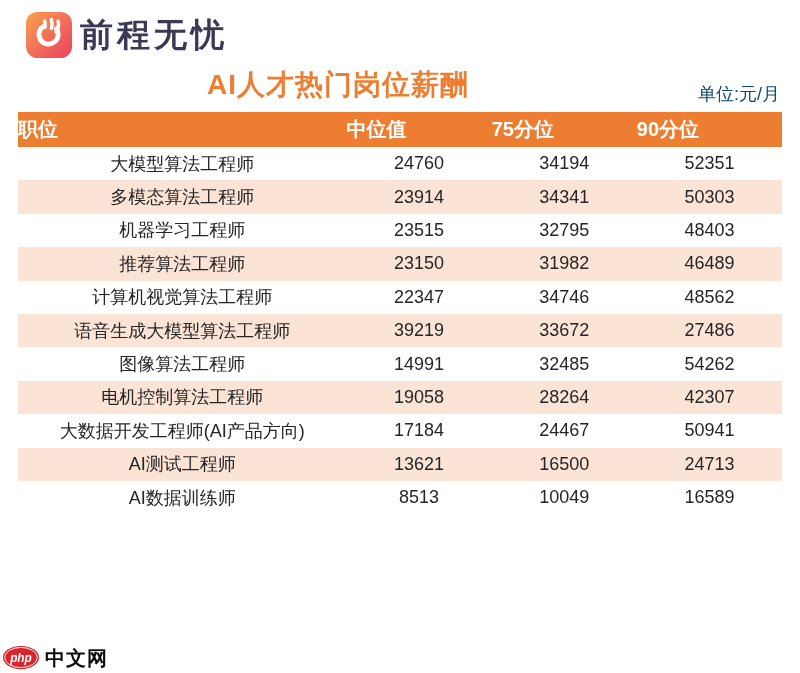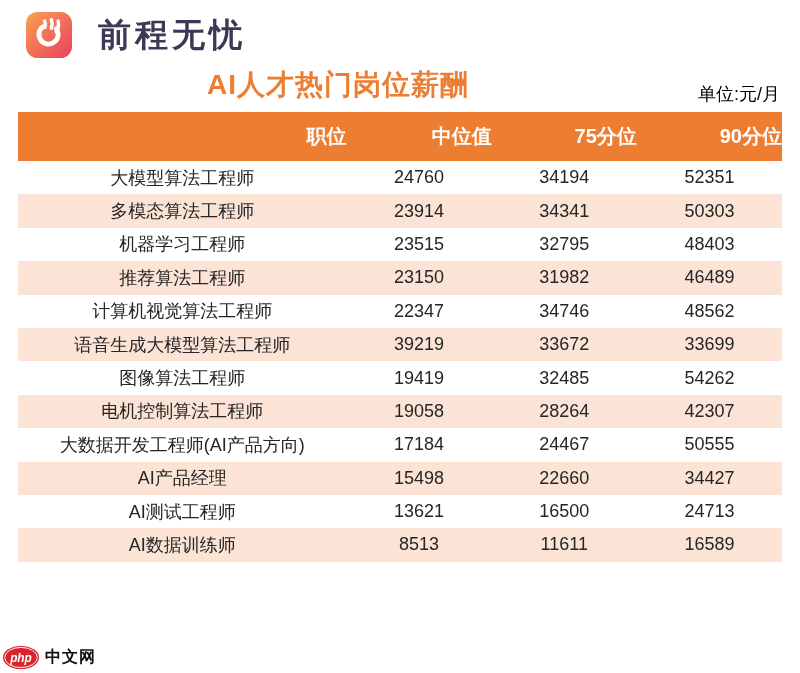--- a/index.html
+++ b/index.html
@@ -1,43 +1,43 @@
 <!DOCTYPE html>
 <html><head>
 <meta charset="utf-8">
 <style>
   * { margin:0; padding:0; box-sizing:border-box; }
   html,body { width:800px; height:673px; background:#ffffff;
     font-family:"Liberation Sans","DejaVu Sans",sans-serif; }
   .page { position:relative; width:800px; height:673px; background:#fff; overflow:hidden; }
 
   
-  .brand { position:absolute; left:26px; top:12px; display:flex; align-items:center; gap:26px; }
+  .brand { position:absolute; left:26px; top:12px; display:flex; align-items:center; gap:8px; }
   .brand-icon { width:46px; height:46px; display:block; }
   .brand-name { font-size:33px; font-weight:bold; color:#3B3A56; letter-spacing:4px; line-height:46px; }
 
   
   .title { position:absolute; top:66px; left:0; width:676px; text-align:center;
     font-size:28px; font-weight:bold; color:#ED7D31; letter-spacing:1px; }
-  .unit { position:absolute; top:82px; right:20px; font-size:18px; color:#000000; }
+  .unit { position:absolute; top:82px; right:20px; font-size:18px; color:#0c4a6e; }
 
   
   .salary-table { position:absolute; left:18px; top:112px; width:764px;
     border-collapse:collapse; table-layout:fixed; }
   .salary-table th { background:#ED7D31; color:#ffffff; font-size:20px; font-weight:bold;
-    height:49px; text-align:right; vertical-align:middle; border-bottom:1px solid #fff; }
+    height:35px; text-align:left; vertical-align:middle; border-bottom:1px solid #fff; }
   .salary-table td { font-size:18px; color:#262626; text-align:center; vertical-align:middle;
     height:33.4px; white-space:nowrap;margin-top:33px; }
   .salary-table tbody tr:nth-child(even) { background:#FBE3D6; }
   .salary-table tbody tr:nth-child(odd)  { background:#ffffff; }
 
   
-  .footer { position:absolute; left:2px; top:645px; display:flex; align-items:center; gap:5px; }
+  .footer { position:absolute; left:2px; top:645px; display:flex; gap:5px; }
   .php-badge { width:38px; height:25px; display:block; }
-  .site-name { font-size:16px; font-weight:bold; color:#0d0d0d; letter-spacing:1px; }
+  .site-name { font-size:20px; font-weight:bold; color:#0d0d0d; letter-spacing:1px; }
 </style>
 </head>
 <body>
 
 <div class="page">
 
   <div class="brand">
     <svg class="brand-icon" viewBox="0 0 48 48">
       <defs>
         <linearGradient id="gBrand" x1="0" y1="0" x2="1" y2="1">
@@ -100,56 +100,50 @@
         <tr>
           <td>计算机视觉算法工程师</td>
           <td>22347</td>
           <td>34746</td>
           <td>48562</td>
         </tr>
         <tr>
           <td>语音生成大模型算法工程师</td>
           <td>39219</td>
           <td>33672</td>
-          <td>33699</td>
+          <td>27486</td>
         </tr>
         <tr>
           <td>图像算法工程师</td>
-          <td>19419</td>
+          <td>14991</td>
           <td>32485</td>
           <td>54262</td>
         </tr>
         <tr>
           <td>电机控制算法工程师</td>
           <td>19058</td>
           <td>28264</td>
           <td>42307</td>
         </tr>
         <tr>
           <td>大数据开发工程师(AI产品方向)</td>
           <td>17184</td>
           <td>24467</td>
-          <td>50555</td>
-        </tr>
-        <tr>
-          <td>AI产品经理</td>
-          <td>15498</td>
-          <td>22660</td>
-          <td>34427</td>
+          <td>50941</td>
         </tr>
         <tr>
           <td>AI测试工程师</td>
           <td>13621</td>
           <td>16500</td>
           <td>24713</td>
         </tr>
         <tr>
           <td>AI数据训练师</td>
           <td>8513</td>
-          <td>11611</td>
+          <td>10049</td>
           <td>16589</td>
         </tr>
       </tbody>
   </table>
 
   <div class="footer">
     <svg class="php-badge" viewBox="0 0 40 26">
       <ellipse cx="20" cy="13" rx="19" ry="12.2" fill="#D8242C"></ellipse>
       <ellipse cx="20" cy="13" rx="17.2" ry="10.6" fill="none" stroke="#ffffff" stroke-width="1"></ellipse>
       <text x="20" y="17.5" text-anchor="middle" font-style="italic" font-weight="bold" font-size="12.5" fill="#ffffff">php</text>

